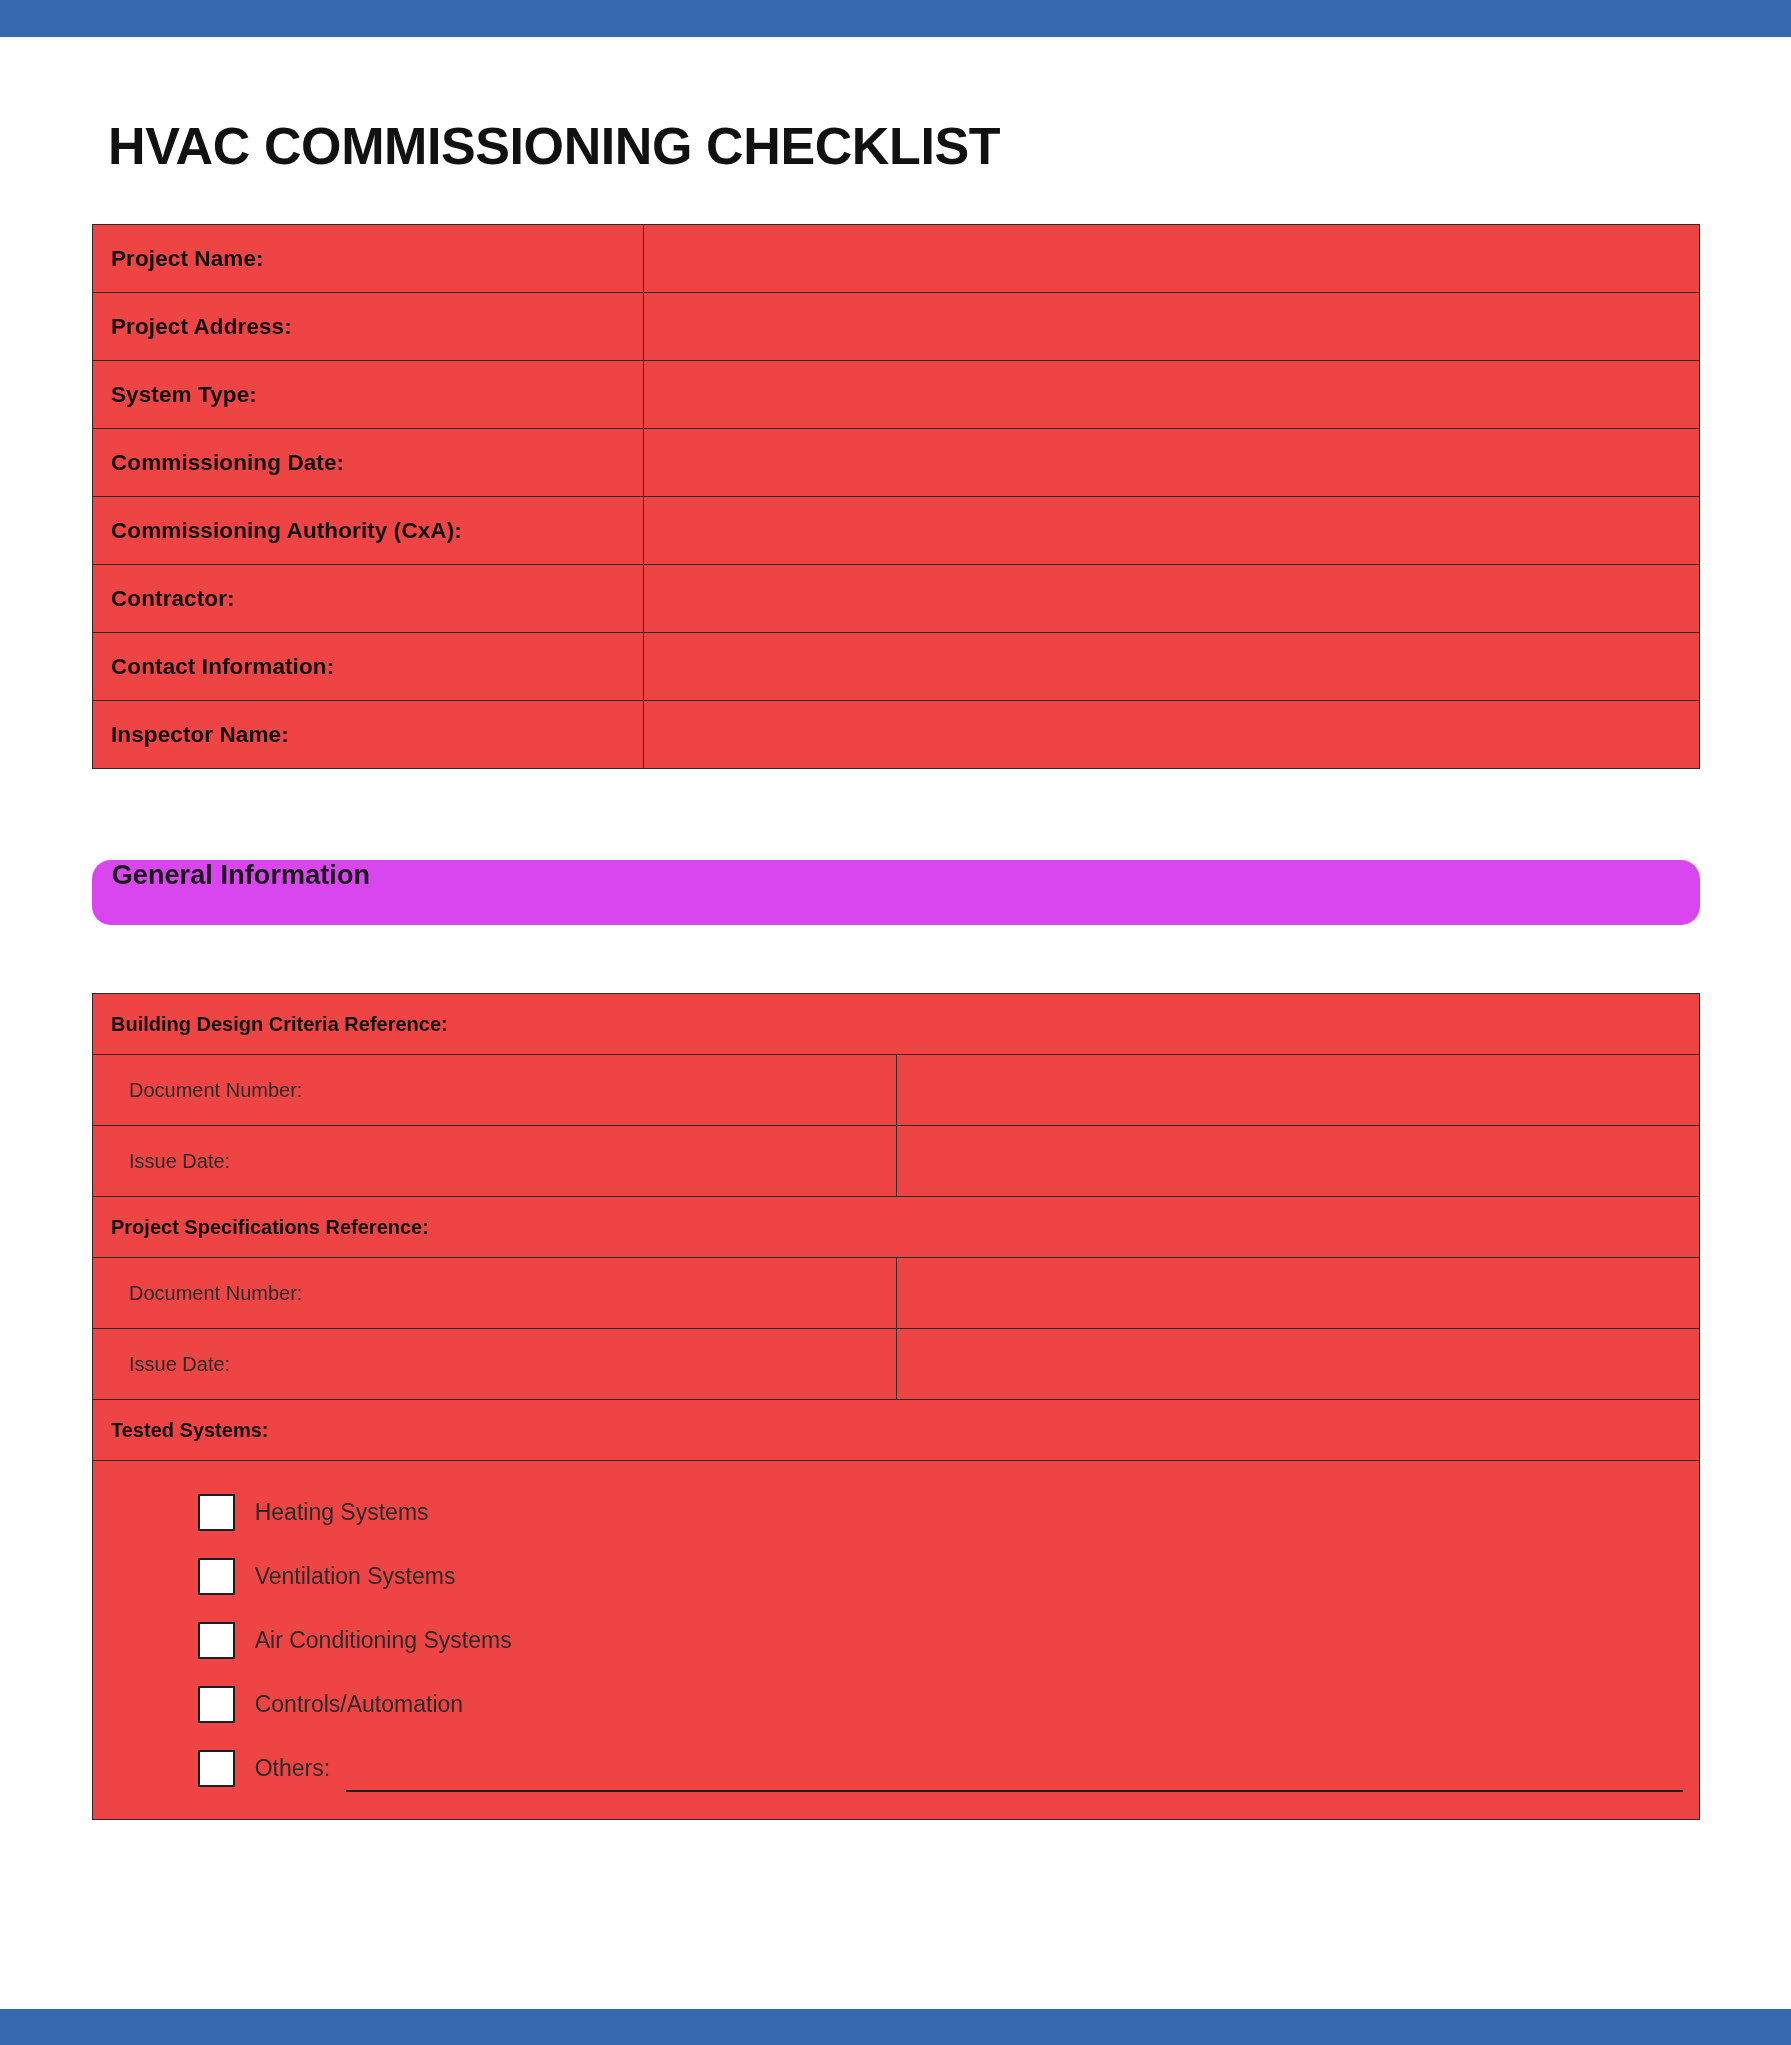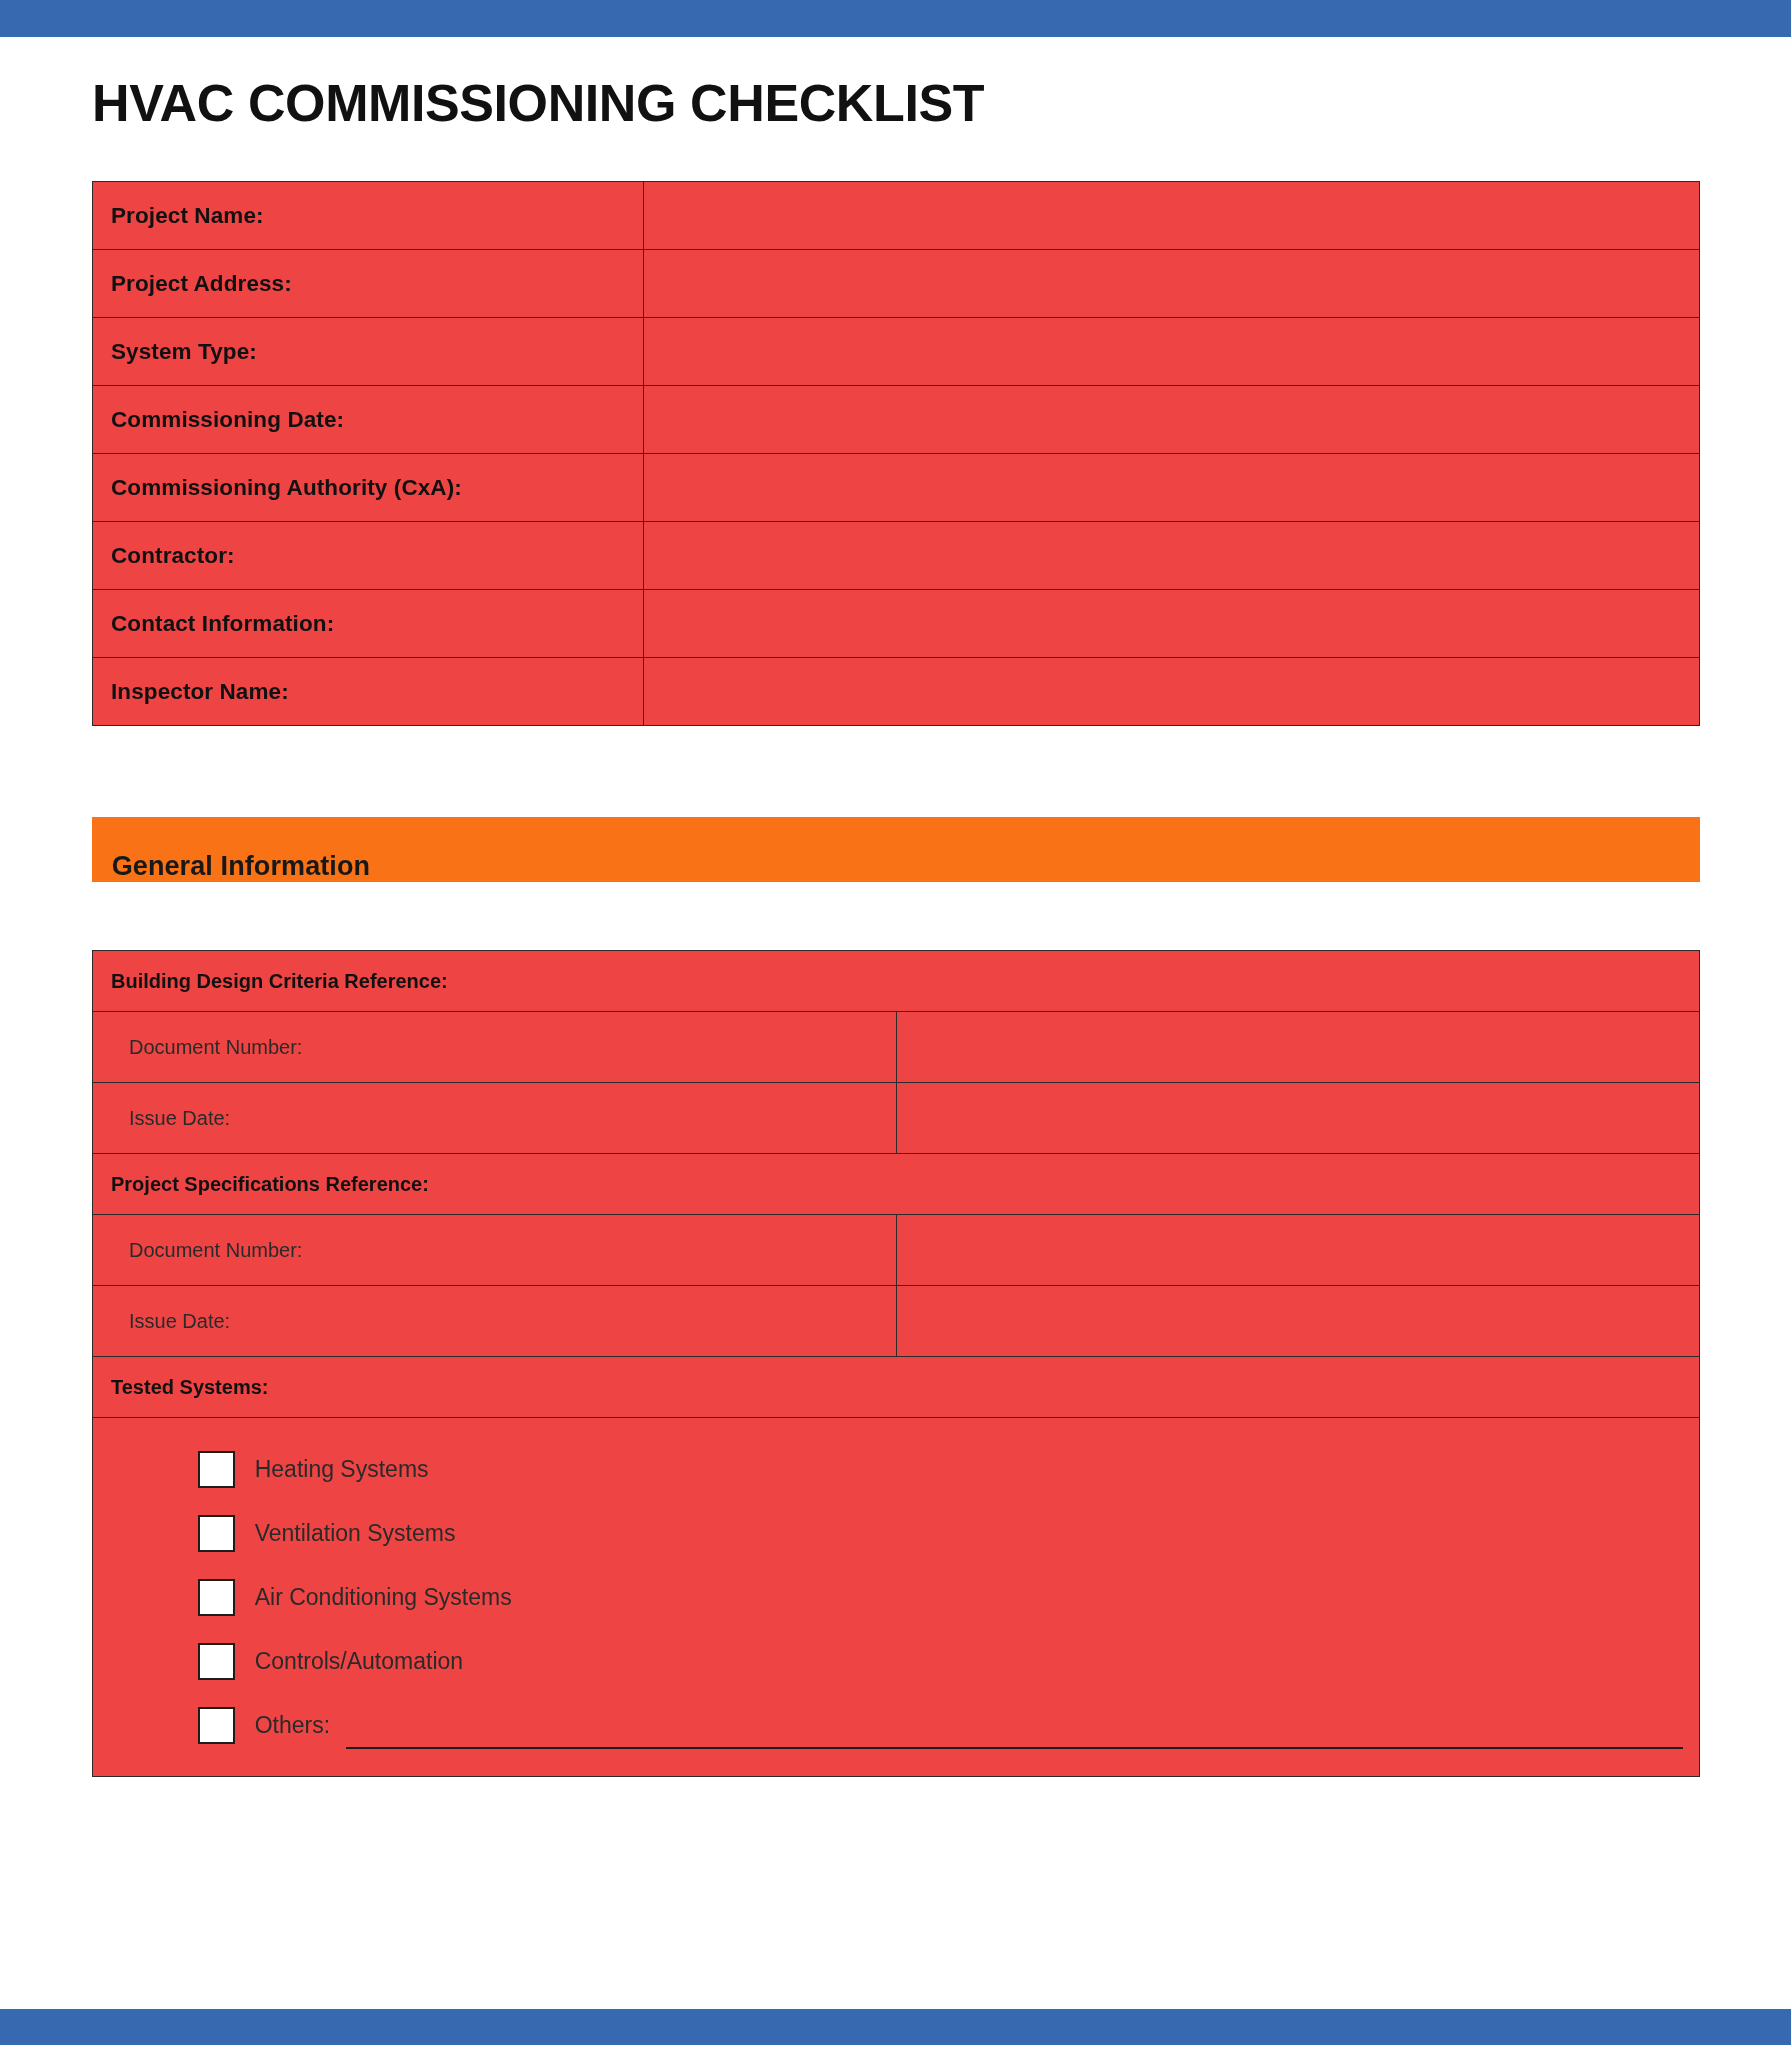--- a/index.html
+++ b/index.html
@@ -44,22 +44,22 @@
   
   .content {
     position: absolute;
     left: 92px;
     top: 0;
     width: 1608px;
   }
 
   
   .doc-title {
-    margin: 0;
-    padding-top: 75px;
+    margin: 16px;
+    padding-top: 102px;
     font-size: 52px;
     line-height: 1.08;
     font-weight: 700;
     letter-spacing: -0.4px;
     color: #111111;
     white-space: nowrap;
   }
 
   
   .form-table {
@@ -89,25 +89,26 @@
   }
   .t-project td.value {
     width: auto;
   }
 
   
   .section-banner {
     margin-top: 91px;
     width: 100%;
     height: 65px;
-    background: #f97316;
+    background: #d946ef;
     display: flex;
-    align-items: flex-end;
+    align-items: flex-start;
     box-sizing: border-box;
     padding-left: 19.7px;
+    border-radius: 19px;
   }
   .section-banner .section-title {
     font-size: 27px;
     font-weight: 700;
     color: #181818;
     letter-spacing: 0.1px;
   }
 
   
   .t-general {

